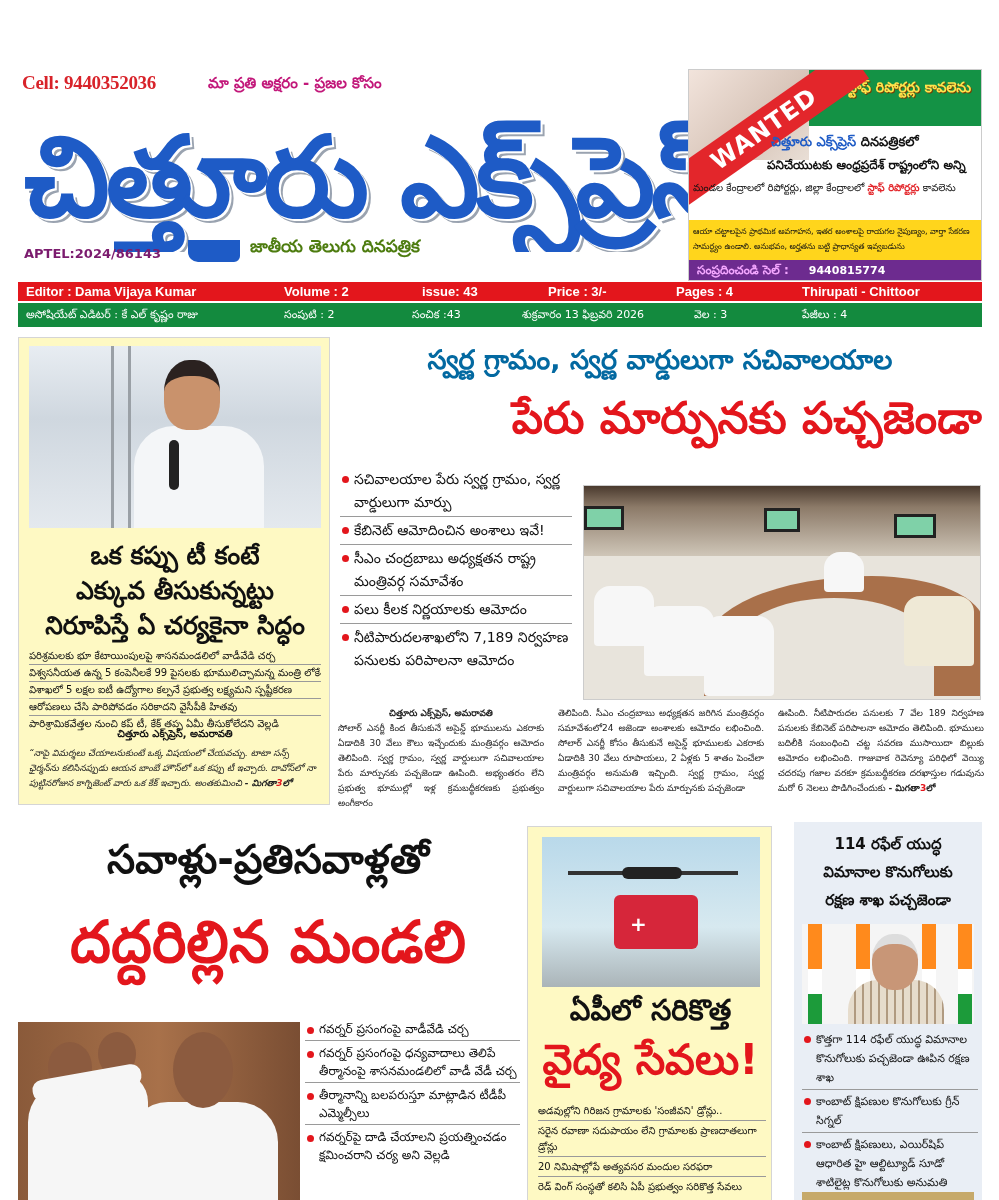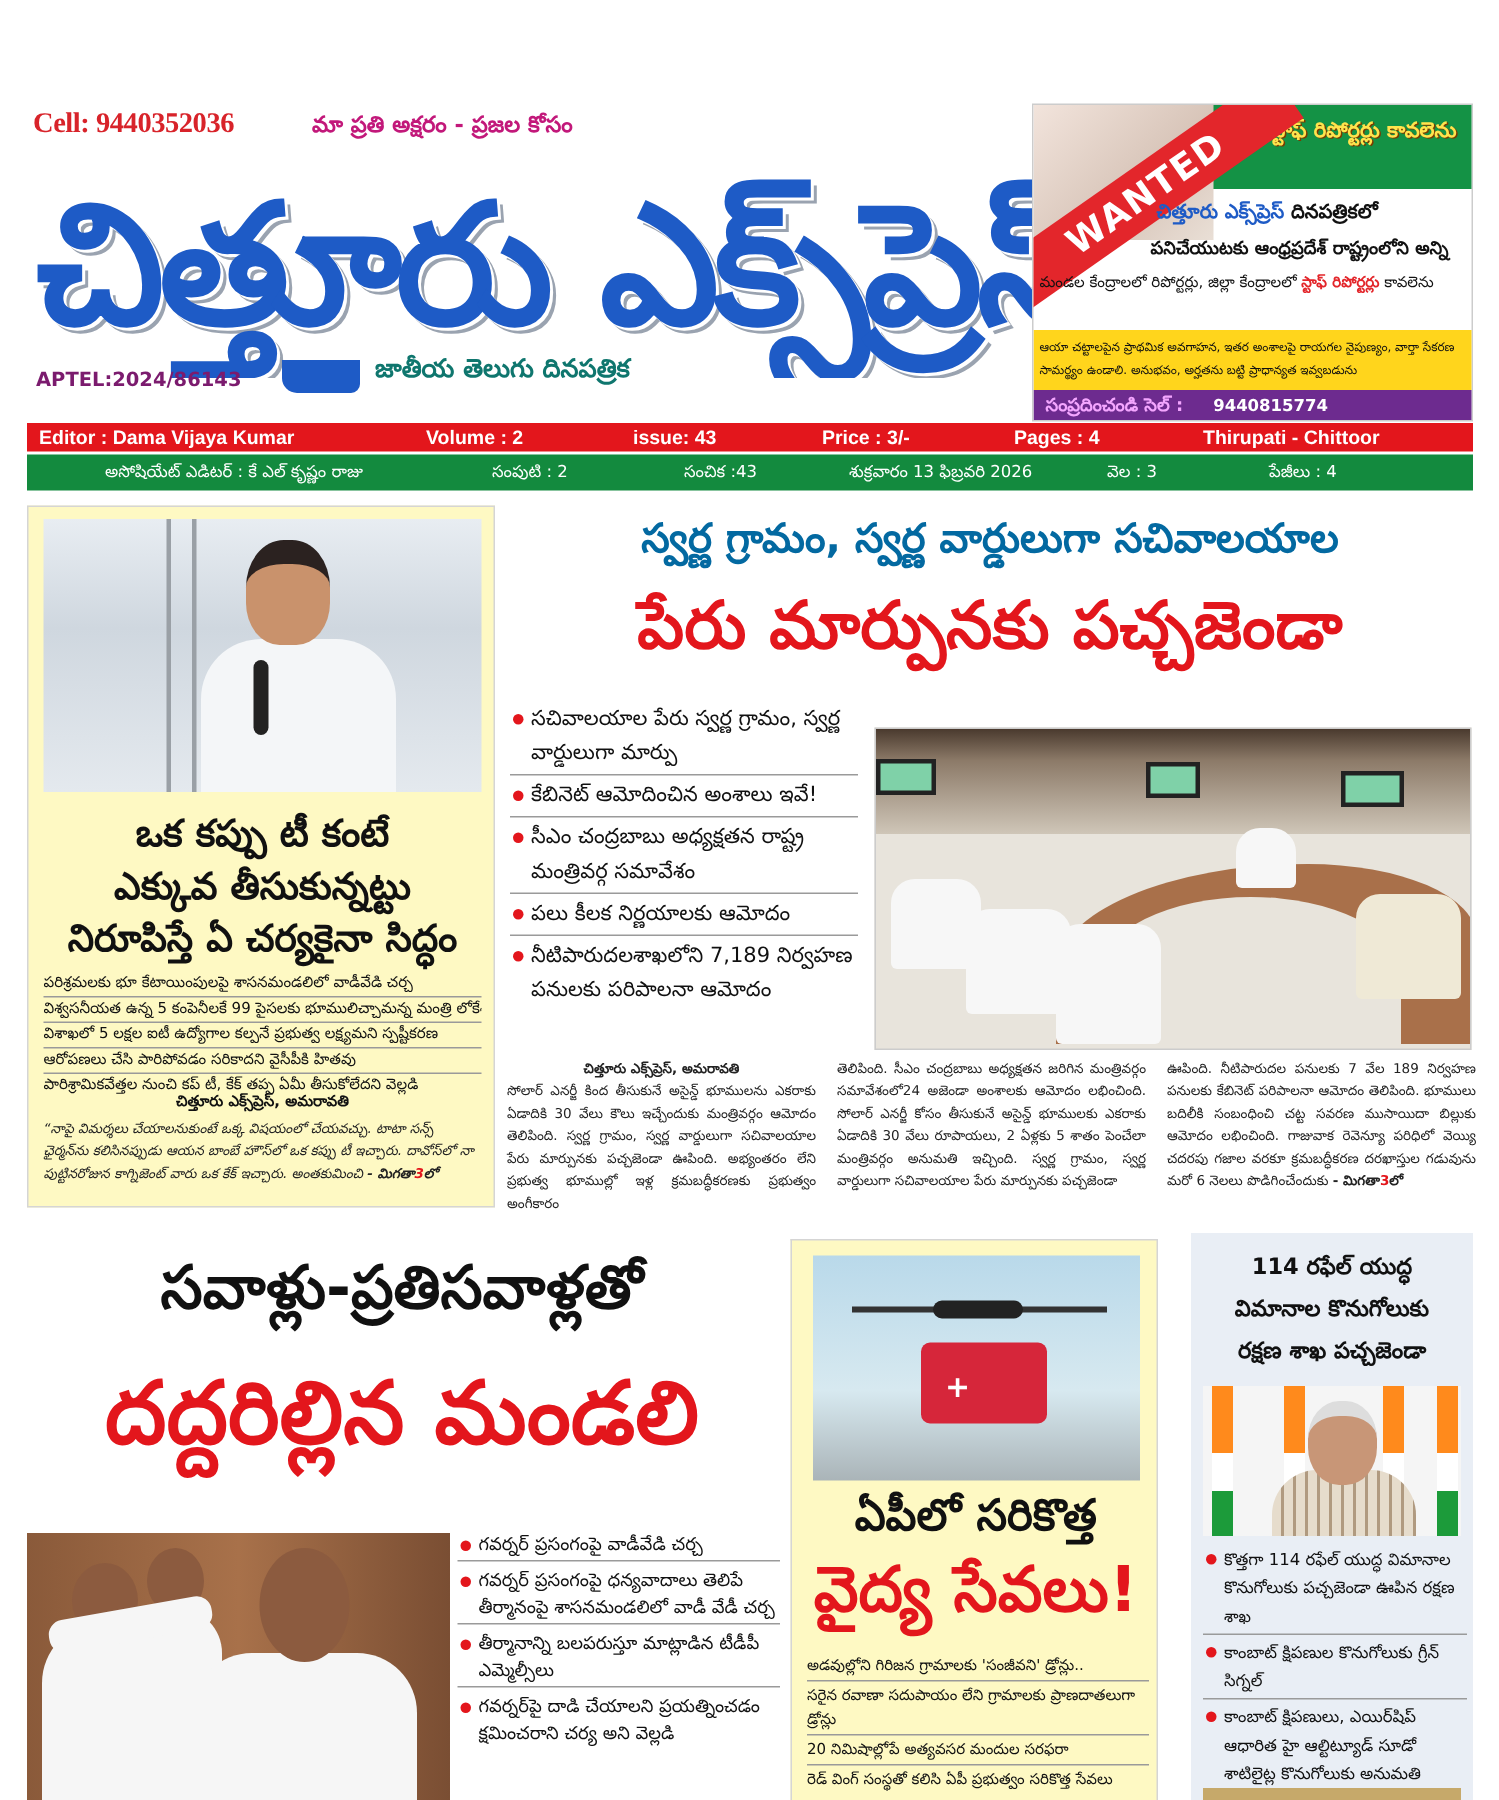--- a/index.html
+++ b/index.html
@@ -7,21 +7,21 @@
   body { position: relative; font-family: "DejaVu Sans", sans-serif; color: #111; }
 
   
   .masthead { position: absolute; left: 18px; top: 60px; width: 670px; height: 210px; }
   .cell { position: absolute; left: 4px; top: 12px; color: #d8232a; font-family: "Liberation Serif", serif; font-weight: bold; font-size: 19px; letter-spacing: -0.3px; }
   .tagline { position: absolute; left: 190px; top: 14px; color: #c2187a; font-weight: bold; font-size: 15px; }
   .brand { position: absolute; left: 6px; top: 42px; width: 668px; height: 150px;
            color: #1e5bc6; font-weight: bold; font-size: 112px; line-height: 150px; letter-spacing: -4px;
            text-shadow: 2px 2px 0 #ffffff, 4px 4px 0 #9aa3b0; white-space: nowrap; overflow: hidden; }
   .aptel { position: absolute; left: 6px; top: 186px; color: #7b1b6e; font-weight: bold; font-size: 13px; }
-  .subtitle { position: absolute; left: 228px; top: 176px; color: #0f766e; font-weight: bold; font-size: 17px; background: #fff; padding: 0 4px; }
+  .subtitle { position: absolute; left: 228px; top: 176px; color: #4d7c0f; font-weight: bold; font-size: 17px; background: #fff; padding: 0 4px; }
   .brand-stroke { position: absolute; left: 170px; top: 180px; width: 52px; height: 22px; background: #1e5bc6; border-radius: 0 0 6px 10px; }
 
   
   .ad { position: absolute; left: 688px; top: 69px; width: 294px; height: 212px; overflow: hidden; background: #fff; border: 1px solid #ccc; }
   .ad-green { position: absolute; left: 110px; top: 0; width: 190px; height: 56px; background: #149245; }
   .ad-green-text { position: absolute; left: 150px; top: 6px; width: 140px; text-align: center; color: #ffe44d; font-weight: bold; font-size: 14px; line-height: 22px; text-shadow: 1px 1px 0 #7a3b00; }
   .ad-photo { position: absolute; left: 0; top: 0; width: 120px; height: 90px; background: linear-gradient(135deg, #f2e4dc, #d7c4b8 60%, #e9dfd6); }
   .ad-ribbon { position: absolute; left: -40px; top: 40px; width: 230px; height: 38px; background: #e3262b; transform: rotate(-35deg); transform-origin: center; color: #fff; font-weight: bold; font-size: 24px; text-align: center; line-height: 38px; letter-spacing: 1px; }
   .ad-line1 { position: absolute; left: 82px; top: 64px; font-size: 13px; font-weight: bold; color: #111; white-space: nowrap; }
   .ad-line1 .blue { color: #1e5bc6; }
@@ -30,21 +30,21 @@
   .ad-line3 .red { color: #e3262b; font-weight: bold; }
   .ad-yellow { position: absolute; left: 0; top: 150px; width: 294px; height: 40px; background: #ffd51c; padding: 4px 4px; font-size: 8px; line-height: 15px; color: #111; overflow: hidden; }
   .ad-purple { position: absolute; left: 0; top: 190px; width: 294px; height: 22px; background: #6d2b8f; color: #fff; font-size: 12px; font-weight: bold; padding: 3px 8px; white-space: nowrap; }
   .ad-purple .num { margin-left: 20px; color: #fff; font-size: 11px; }
   .ad-purple .lbl { color: #f4a6ff; }
 
   
   .redbar { position: absolute; left: 18px; top: 282px; width: 964px; height: 19px; background: #e3161c; color: #fff; font-family: "Liberation Sans", sans-serif; font-weight: bold; font-size: 13px; }
   .greenbar { position: absolute; left: 18px; top: 303px; width: 964px; height: 24px; background: #138a3e; color: #fff; font-size: 11px; }
   .bar-item { position: absolute; top: 0; white-space: nowrap; line-height: 19px; }
-  .greenbar .bar-item { line-height: 24px; margin-left: 44px; }
+  .greenbar .bar-item { line-height: 24px; }
 
   
   .box { position: absolute; border: 1px solid #d5d5d5; background: #fef9c3; }
   .photo { position: absolute; overflow: hidden; }
   .rule { border-bottom: 1px solid #9a9a9a; }
   .bullet-list { list-style: none; }
   .bullet-list li { position: relative; padding-left: 14px; }
   .bullet-list li::before { content: ""; position: absolute; left: 2px; top: 0.55em; width: 7px; height: 7px; border-radius: 50%; background: #e3161c; }
   .red { color: #e3161c; }
   .num3 { color: #e3161c; font-weight: bold; }
@@ -59,21 +59,21 @@
   .lok-body { position: absolute; left: 0; top: 66px; width: 130px; height: 102px; background: #f4f6f8; border-radius: 40px 40px 0 0; }
   .lok-mic { position: absolute; left: 35px; top: 80px; width: 10px; height: 50px; background: #222; border-radius: 5px; }
   .lok-head-1 { position: absolute; left: 10px; top: 200px; width: 292px; text-align: center; font-weight: bold; font-size: 25px; line-height: 35px; color: #111; }
   .lok-points { position: absolute; left: 10px; top: 310px; width: 292px; font-size: 10px; line-height: 16px; }
   .lok-points div { white-space: nowrap; overflow: hidden; }
   .lok-dateline { position: absolute; left: 10px; top: 390px; width: 292px; text-align: center; font-size: 10px; font-weight: bold; }
   .lok-body-text { position: absolute; left: 10px; top: 408px; width: 292px; font-size: 9px; line-height: 15px; color: #222; font-style: italic; }
 
   
   .cab-kicker { position: absolute; left: 338px; top: 344px; width: 644px; text-align: center; color: #0369a1; font-weight: bold; font-size: 27px; white-space: nowrap; }
-  .cab-head { position: absolute; left: 338px; top: 392px; width: 644px; text-align: center; color: #e3161c; font-weight: bold; font-size: 44px; white-space: nowrap; }
+  .cab-head { position: absolute; left: 338px; top: 392px; width: 644px; text-align: right; color: #e3161c; font-weight: bold; font-size: 44px; white-space: nowrap; }
   .cab-points { position: absolute; left: 340px; top: 468px; width: 232px; font-size: 14px; line-height: 23px; }
   .cab-points li { padding-bottom: 2px; margin-bottom: 2px; }
   .cab-photo { left: 583px; top: 485px; width: 398px; height: 215px; background: #e8e4dc; border: 1px solid #ccc; }
   .cab-wall { position: absolute; left: 0; top: 0; width: 100%; height: 70px; background: linear-gradient(180deg, #4a3a2e, #8c7a68 30%, #cfc6b8); }
   .cab-screen { position: absolute; width: 36px; height: 24px; background: #7fd1a8; border: 3px solid #222; }
   .cab-table { position: absolute; left: 120px; top: 90px; width: 280px; height: 120px; border-radius: 60% 40% 0 0; background: #a9704a; }
   .cab-table-inner { position: absolute; left: 150px; top: 112px; width: 200px; height: 100px; border-radius: 50% 50% 0 0; background: #e8e4dc; }
   .cab-ppl { position: absolute; height: 40px; background: #f7f7f7; border-radius: 16px 16px 4px 4px; }
   .cab-cols { position: absolute; left: 338px; top: 706px; width: 644px; height: 100px; font-size: 9px; line-height: 15px; color: #222; }
   .cab-col { position: absolute; top: 0; width: 206px; text-align: justify; }

